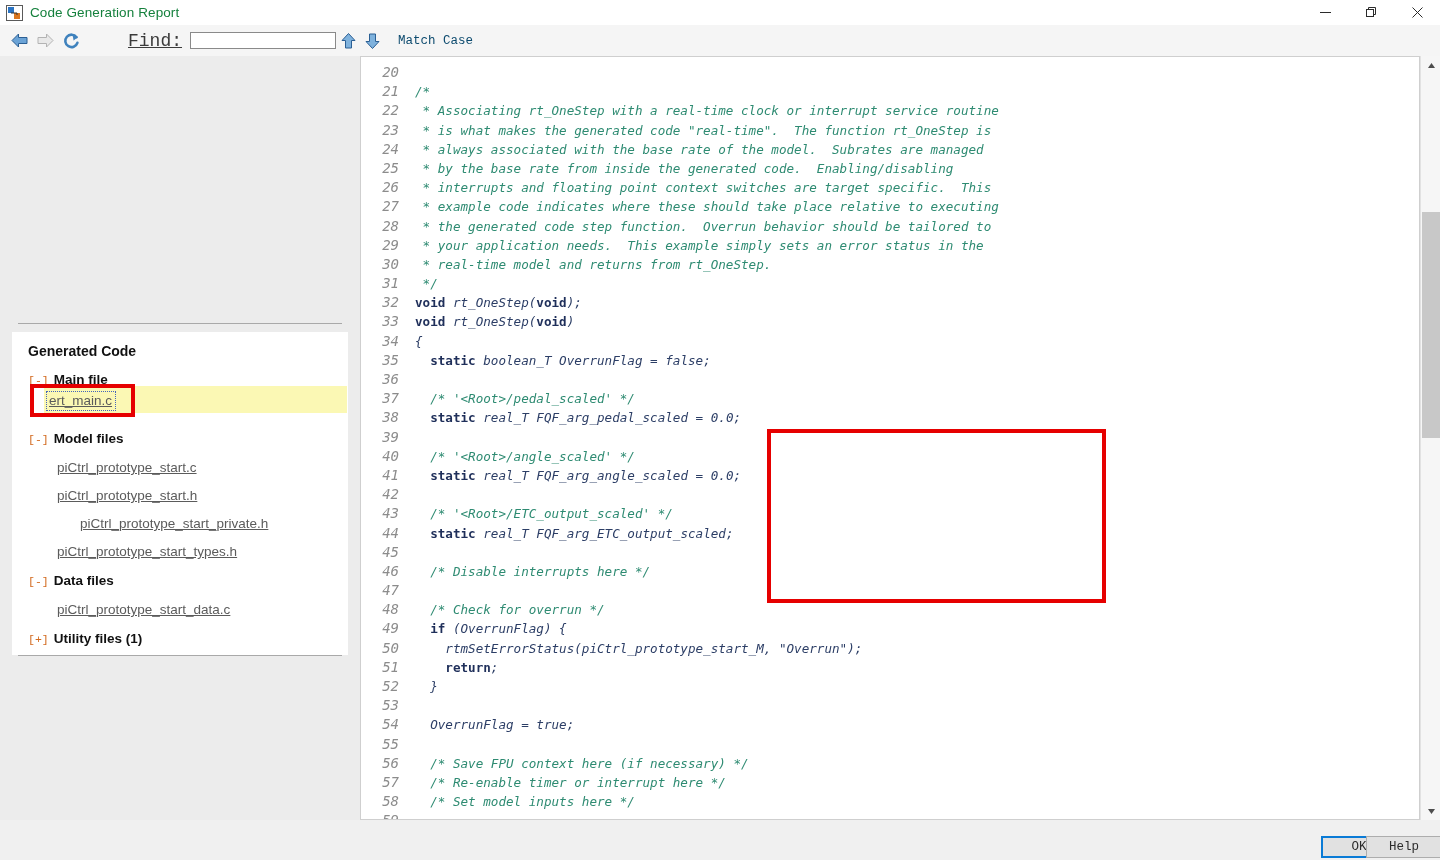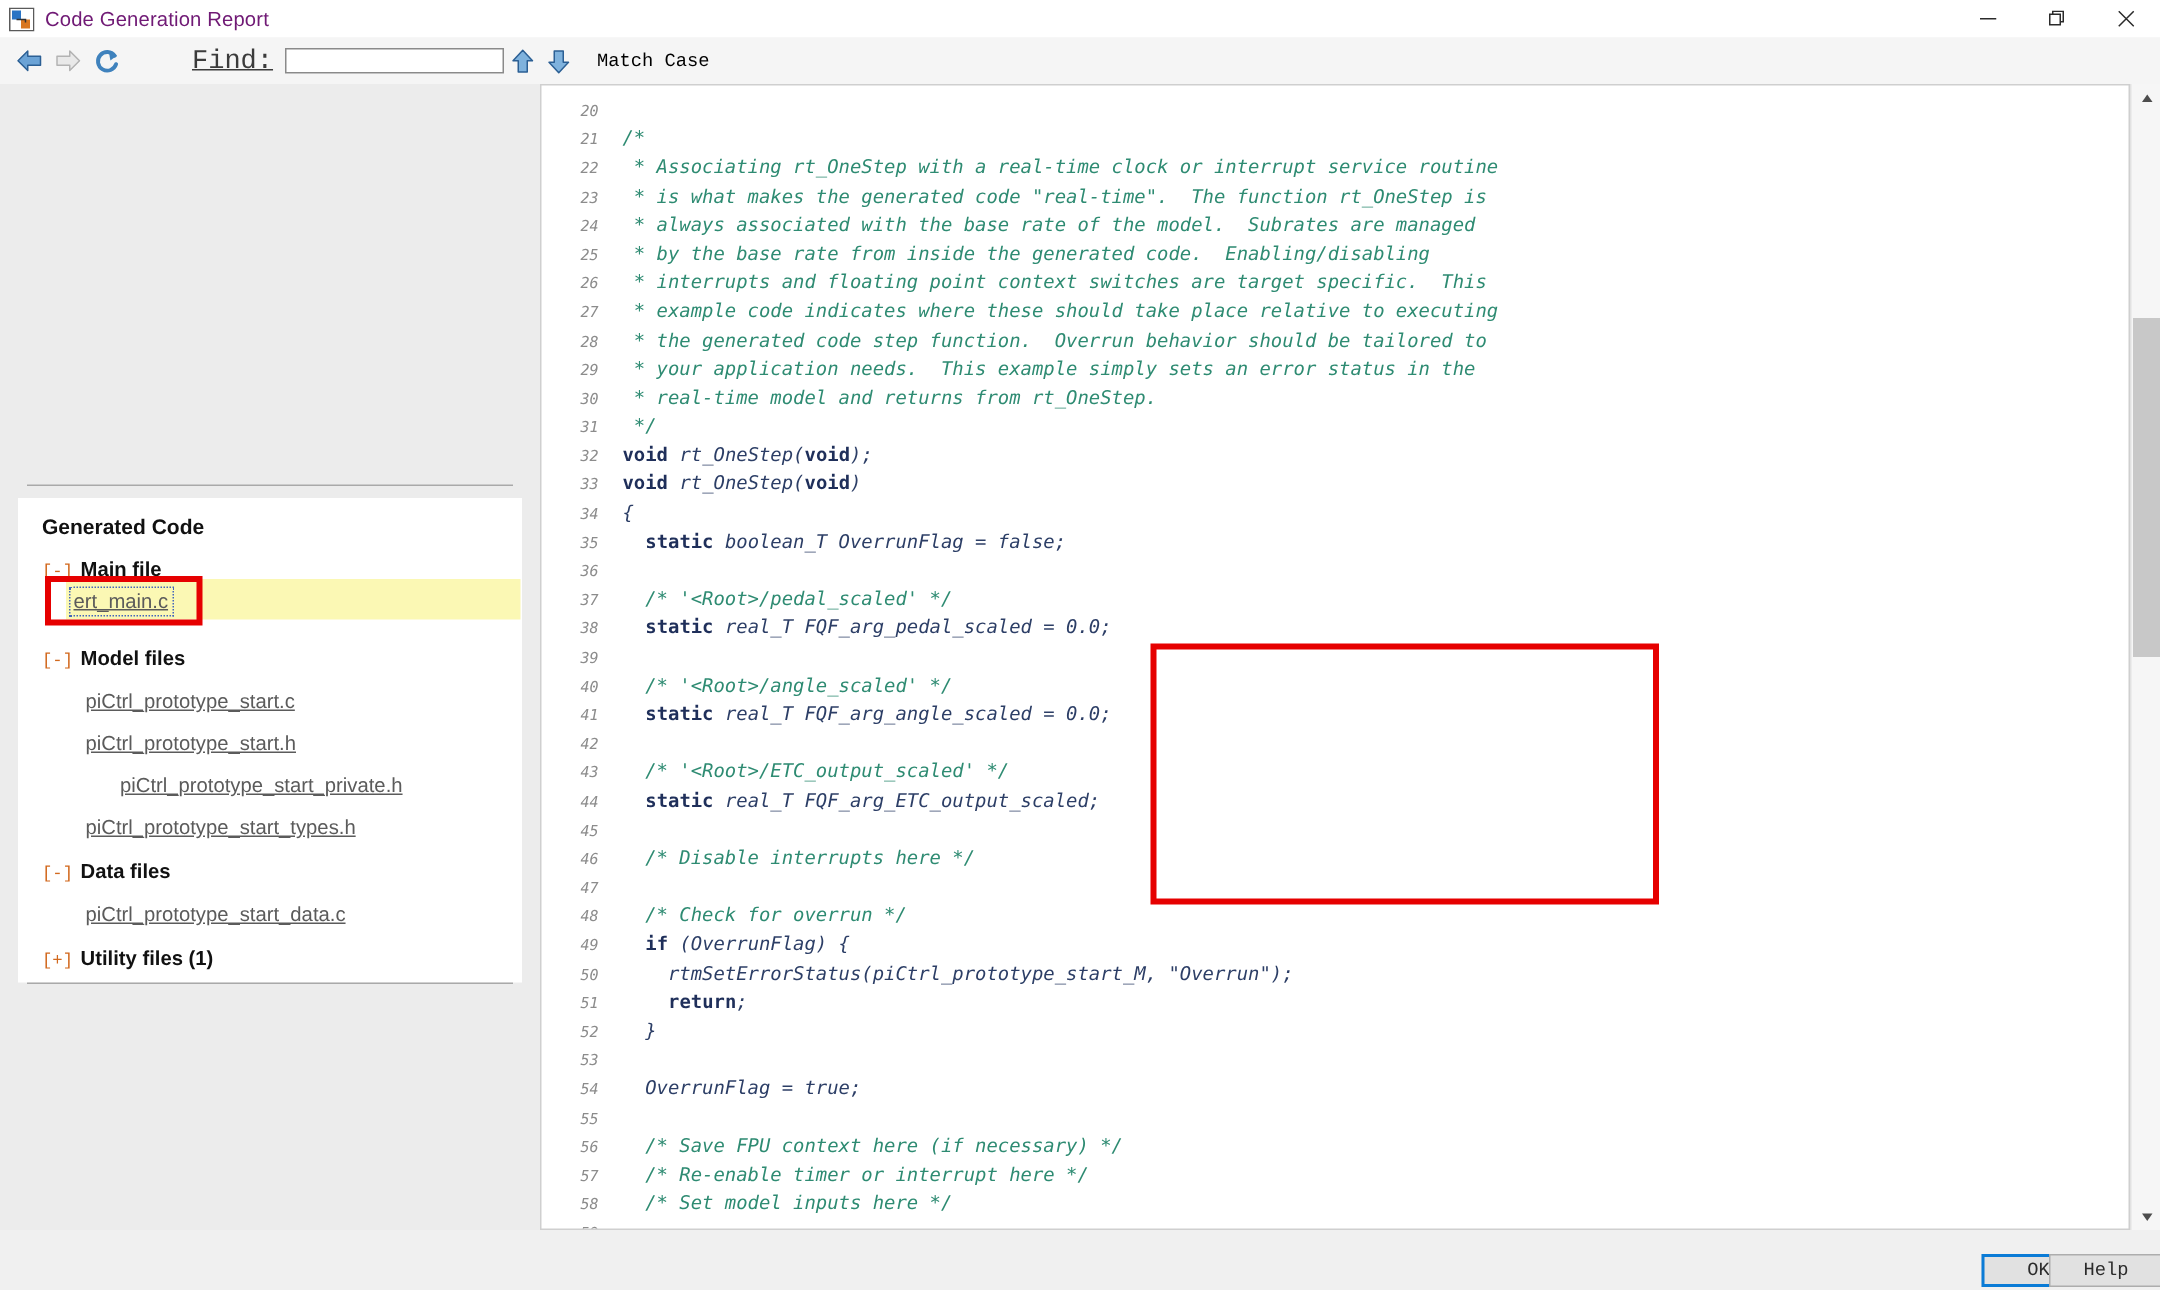--- a/index.html
+++ b/index.html
@@ -11,21 +11,21 @@
     -webkit-font-smoothing:antialiased;
   }
   .app{position:relative;width:1440px;height:860px;background:#f0f0f0;}
 
   
   .titlebar{
     position:absolute;left:0;top:0;width:1440px;height:25px;
     background:#ffffff;display:flex;align-items:center;
   }
   .title-icon{width:17px;height:16px;margin-left:6px;margin-right:7px;position:relative;flex:none;}
-  .title-text{font-size:13.5px;color:#701a75;font-family:"Liberation Sans",sans-serif;letter-spacing:.1px;}
+  .title-text{font-size:13.5px;color:#15803d;font-family:"Liberation Sans",sans-serif;letter-spacing:.1px;}
   .winbtns{position:absolute;right:0;top:0;height:25px;display:flex;}
   .winbtn{width:46px;height:25px;display:flex;align-items:center;justify-content:center;color:#2b2b2b;}
   .winbtn svg{display:block;}
 
   
   .toolbar{
     position:absolute;left:0;top:25px;width:1440px;height:31px;
     background:#f5f5f5;border-bottom:1px solid #d8d8d8;
     display:flex;align-items:center;
   }
@@ -35,21 +35,21 @@
     margin-left:44px;margin-right:8px;
     font-family:"Liberation Mono",monospace;font-size:18px;color:#3b3b3b;text-decoration:underline;
   }
   .find-input{
     width:146px;height:17px;background:#fff;border:1px solid #8a8a8a;
     outline:none;padding:0 3px;font-family:"Liberation Sans",sans-serif;font-size:12px;
     box-sizing:border-box;
   }
   .tb-arrow{width:24px;height:26px;display:flex;align-items:center;justify-content:center;}
   .match-case{
-    margin-left:14px;font-family:"Liberation Mono",monospace;font-size:12.5px;color:#000000;
+    margin-left:14px;font-family:"Liberation Mono",monospace;font-size:12.5px;color:#0c4a6e;
   }
 
   
   .left{
     position:absolute;left:0;top:56px;width:360px;height:764px;background:#ececec;
   }
   .panel-contents{position:absolute;left:12px;top:3px;width:336px;height:255px;background:#fff;}
   .splitter{
     position:absolute;left:18px;width:324px;height:0;border-top:1px solid #a9a9a9;
   }
@@ -94,21 +94,21 @@
     position:absolute;left:360px;top:56px;width:1060px;height:764px;
     background:#ffffff;border:1px solid #cfcfcf;box-sizing:border-box;overflow:hidden;
   }
   .code{
     position:absolute;left:0;top:6px;width:1040px;
     font-family:"DejaVu Sans Mono","Liberation Mono",monospace;
     font-size:12.6px;line-height:19.2px;white-space:pre;
   }
   .ln{
     display:inline-block;width:38px;text-align:right;margin-right:16px;
-    color:#8c8c8c;font-style:italic;font-size:10px;
+    color:#8c8c8c;font-style:italic;font-size:14px;
   }
   .row{height:19.2px;}
   .cm{color:#2e8b72;font-style:italic;}
   .kw{color:#1f2f5a;font-weight:bold;}
   .tx{color:#2c3e66;font-style:italic;}
   .annot-box-code{
     position:absolute;left:406px;top:372px;width:339px;height:174px;
     border:4px solid #e60000;box-sizing:border-box;pointer-events:none;
   }
 

